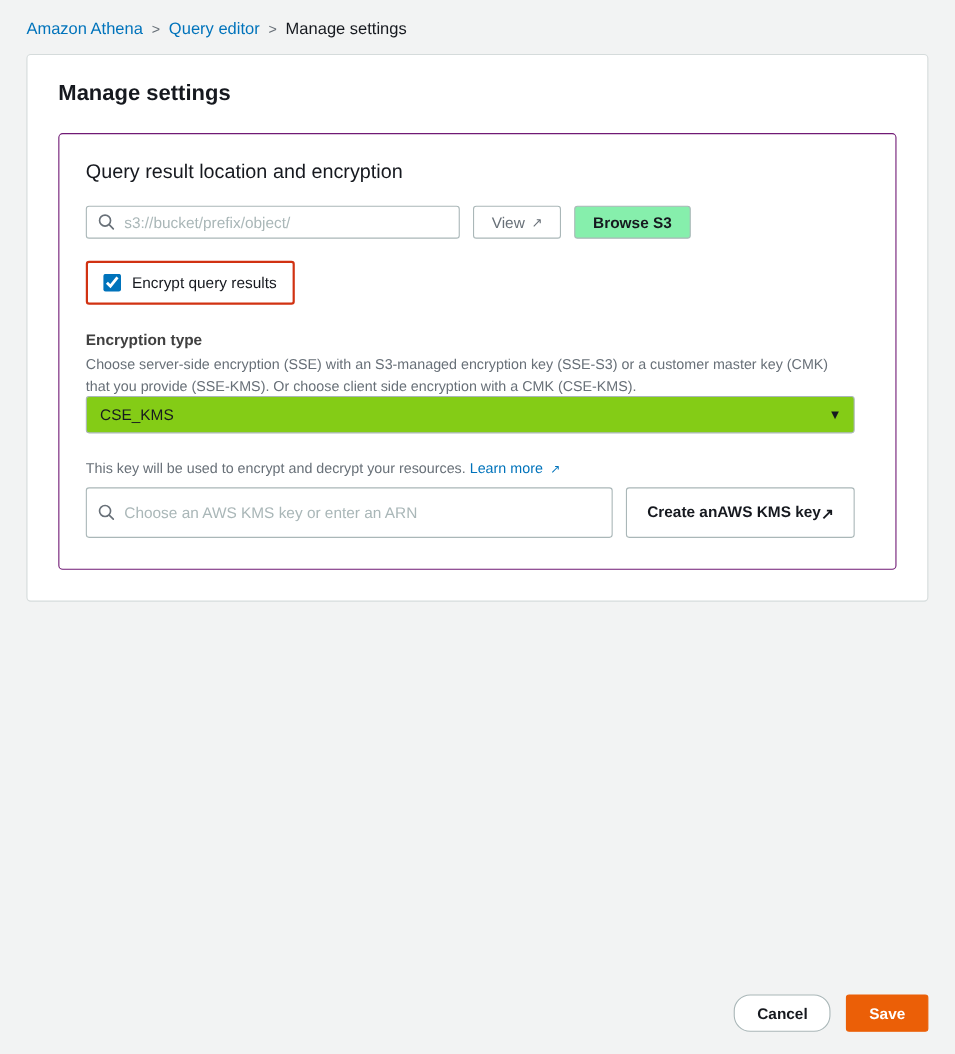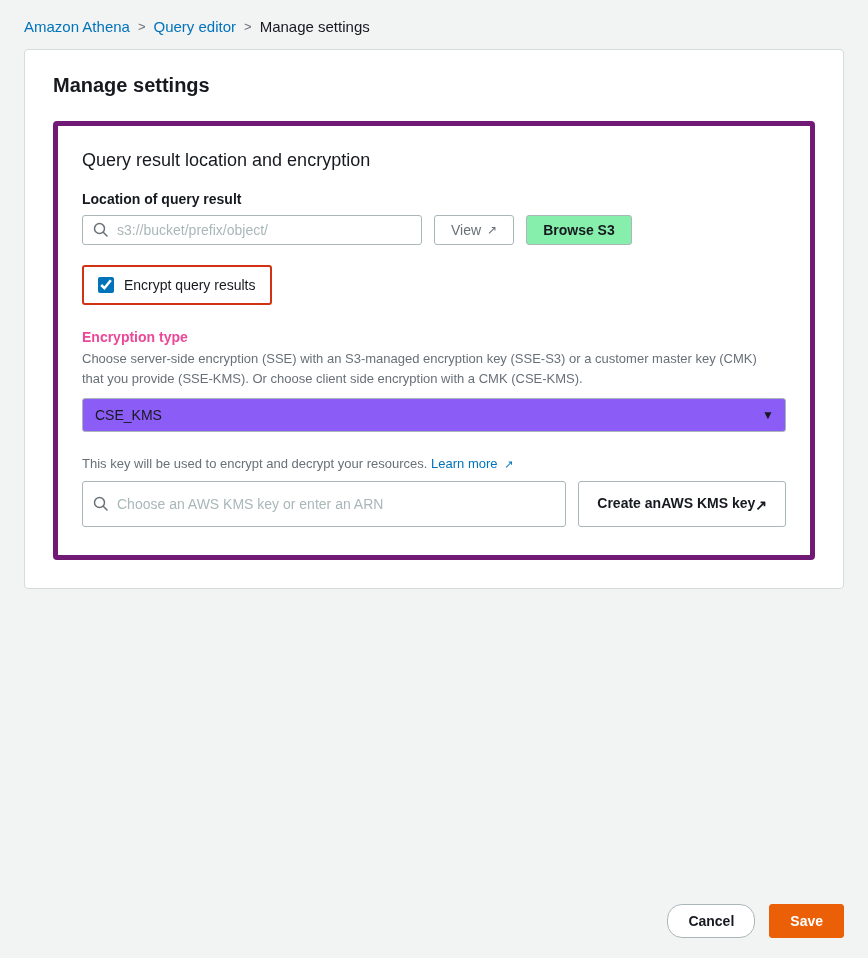--- a/index.html
+++ b/index.html
@@ -53,23 +53,23 @@
     .card-title {
       font-size: 20px;
       font-weight: 700;
       color: #16191f;
       margin-bottom: 24px;
     }
 
     
     .section {
       background: #fff;
-      border: 5px solid #701a75;
+      border: 1px solid #701a75;
       border-radius: 4px;
-      padding: 24px 24px 28px 24px;
+      padding: 24px 37px 28px 24px;
     }
 
     .section-title {
       font-size: 18px;
       font-weight: 400;
       color: #16191f;
       margin-bottom: 20px;
     }
 
     
@@ -164,42 +164,42 @@
       cursor: pointer;
     }
 
     
     .encryption-section {
       margin-bottom: 24px;
     }
     .field-label-normal {
       font-size: 14px;
       font-weight: 700;
-      color: #ec4899;
+      color: #404040;
       margin-bottom: 4px;
     }
     .field-desc {
       font-size: 13px;
       color: #687078;
-      margin-bottom: 10px;
+      margin-bottom: 0;
       line-height: 1.5;
       max-width: 680px;
     }
 
     .select-wrapper {
       position: relative;
       display: inline-block;
       width: 100%;
     }
     .select-wrapper select {
       width: 100%;
       padding: 8px 36px 8px 12px;
       border: 1px solid #aab7b8;
       border-radius: 3px;
-      background: #8b5cf6;
+      background: #84cc16;
       font-size: 14px;
       color: #16191f;
       appearance: none;
       cursor: pointer;
       outline: none;
     }
     .select-arrow {
       position: absolute;
       right: 12px;
       top: 50%;
@@ -317,21 +317,20 @@
   <span class="breadcrumb-current">Manage settings</span>
 </div>
 
 <div class="main-container">
   <div class="card">
     <div class="card-title">Manage settings</div>
 
     <div class="section">
       <div class="section-title">Query result location and encryption</div>
 
-      <div class="field-label">Location of query result</div>
       <div class="input-row">
         <div class="search-input-wrapper">
           <svg class="search-icon-svg" width="16" height="16" viewBox="0 0 16 16" fill="none">
             <circle cx="6.5" cy="6.5" r="5" stroke="#687078" stroke-width="1.5"></circle>
             <line x1="10.5" y1="10.5" x2="14" y2="14" stroke="#687078" stroke-width="1.5" stroke-linecap="round"></line>
           </svg>
           <input type="text" placeholder="s3://bucket/prefix/object/" style="">
         </div>
         <button class="btn-view">
           <span>View</span>

